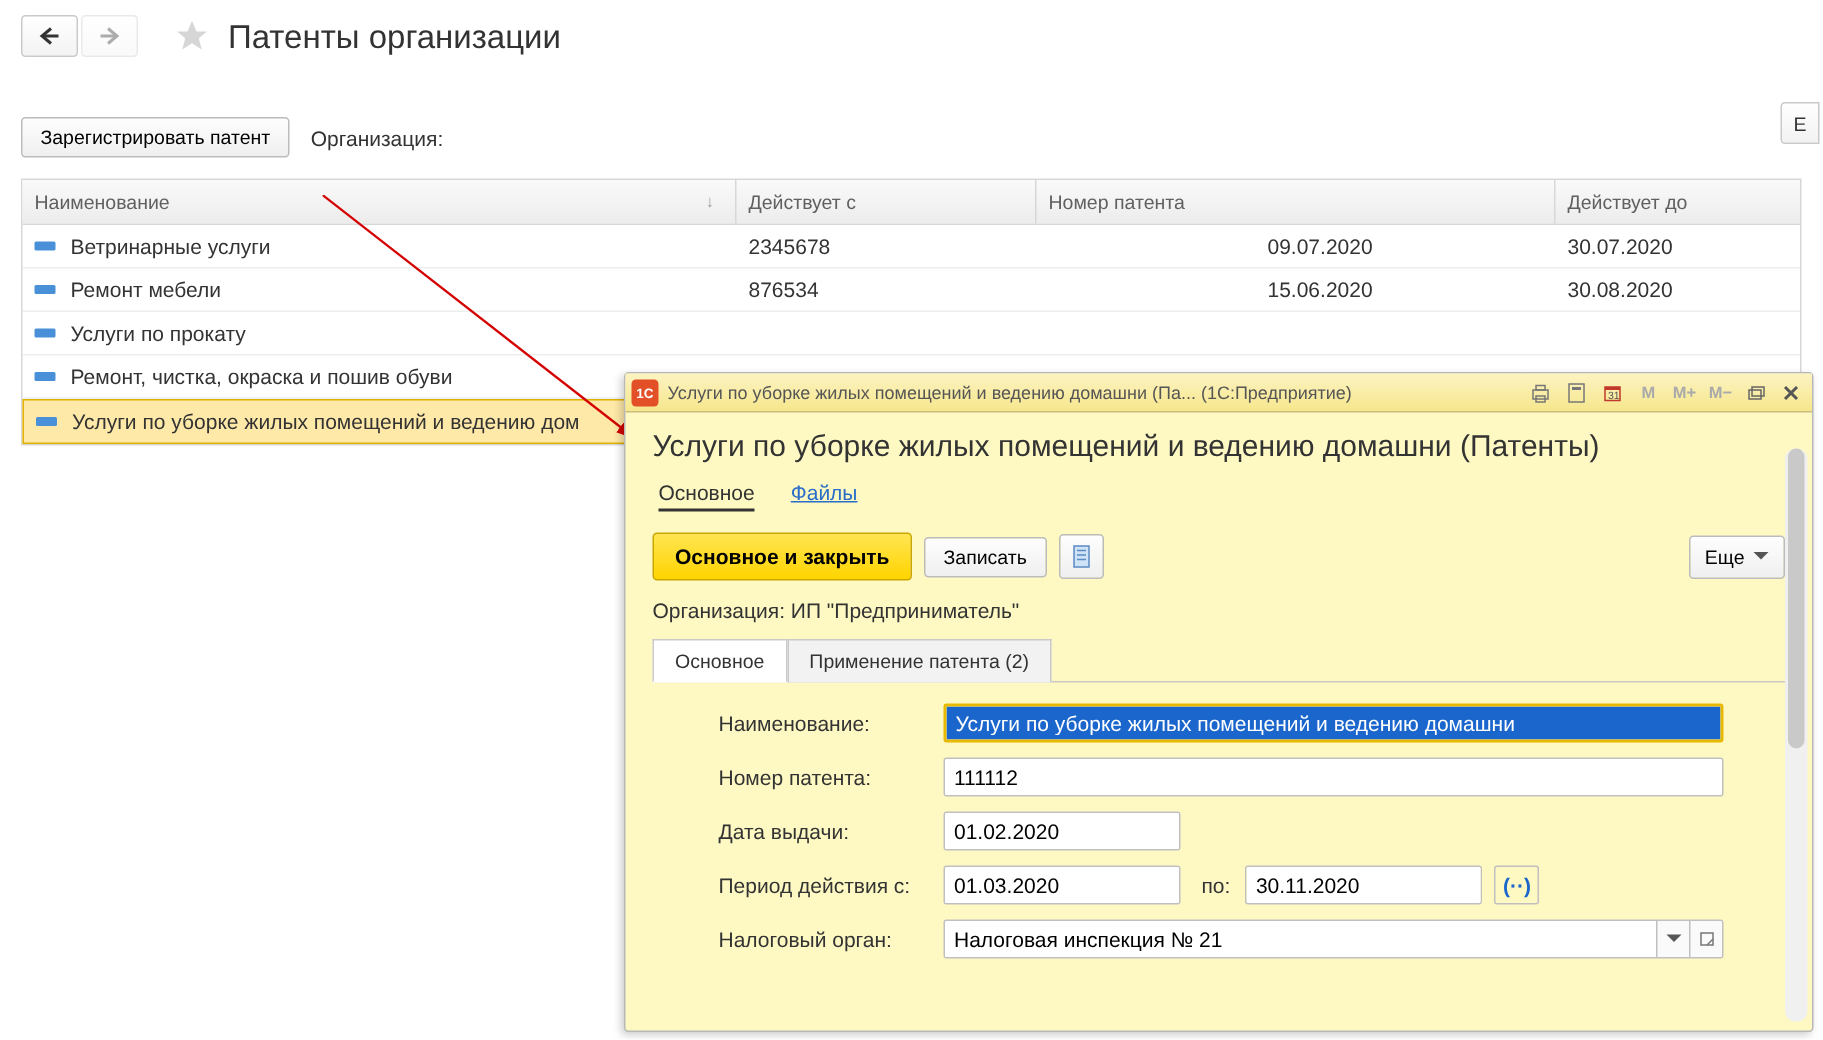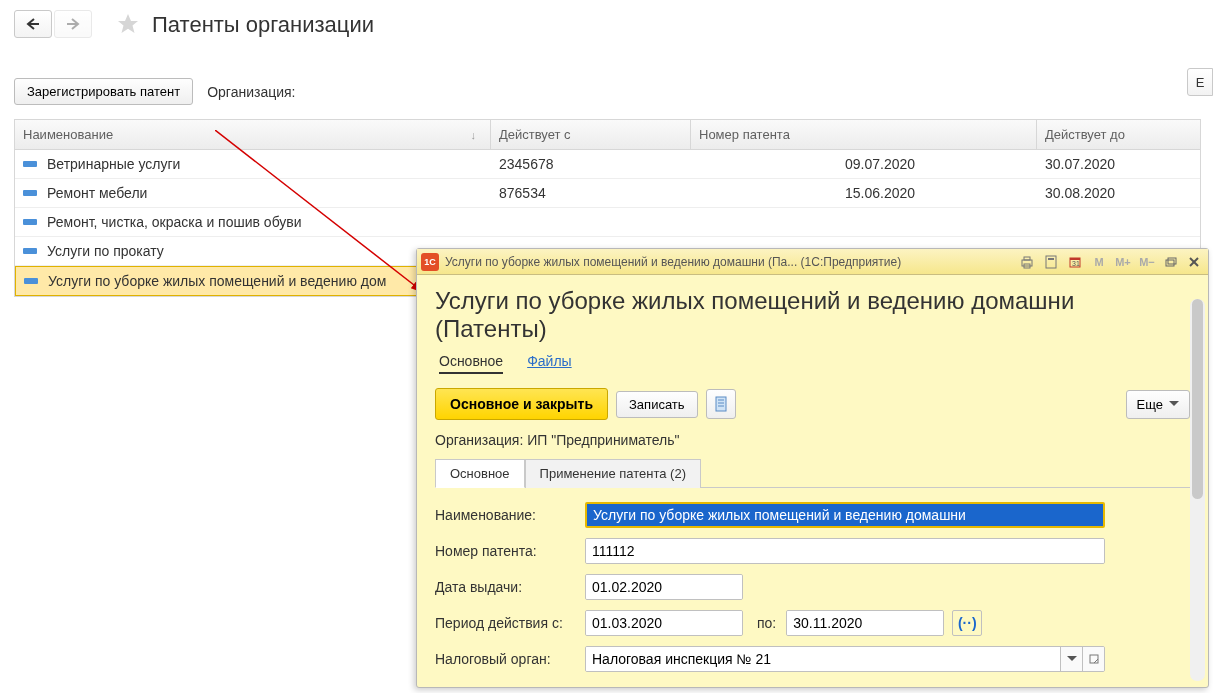--- a/index.html
+++ b/index.html
@@ -78,21 +78,21 @@
     font-size:12px;
   }
   .tb-e-icon {width:18px;height:18px;background:#e34f26;border-radius:3px;color:#fff;display:flex;align-items:center;justify-content:center;font-size:9px;font-weight:bold;margin-right:6px;}
   .tb-title-text {flex:1; overflow:hidden; text-overflow:ellipsis; white-space:nowrap; color:#555;}
   .tb-icons {display:flex;align-items:center;gap:2px;}
   .tb-ico {width:22px;height:18px;display:flex;align-items:center;justify-content:center;}
   .tb-mtext {color:#aaa;font-weight:bold;font-size:11px;}
   .tb-close {width:20px;height:18px;display:flex;align-items:center;justify-content:center;cursor:pointer;}
 
   .modal-body {padding:8px 18px 0 18px; flex:1; display:flex; flex-direction:column; overflow:hidden;}
-  .modal-heading {font-size:24px;color:#333;margin:4px 0 10px 0;}
+  .modal-heading {font-size:20px;color:#333;margin:4px 0 10px 0;}
   .nav-tabs {display:flex;gap:24px;margin-bottom:14px;padding-left:4px;}
   .nav-tab {font-size:14px;color:#333;padding-bottom:3px;}
   .nav-tab.active{border-bottom:2px solid #333;}
   .nav-tab.link{color:#2a6dc9;text-decoration:underline;}
 
   .action-row {display:flex;align-items:center;gap:8px;margin-bottom:12px;}
   .btn-yellow {
     background:linear-gradient(#ffe552,#ffd400);
     border:1px solid #caa700; border-radius:3px;
     padding:7px 14px; font-weight:bold; font-size:14px; cursor:pointer;
@@ -110,21 +110,21 @@
 
   .inner-tabs {display:flex;border-bottom:1px solid #c9c9c9;margin-bottom:14px;}
   .in-tab {
     padding:6px 14px;border:1px solid #c9c9c9;border-bottom:none;
     background:#f2f2f2;font-size:13px;position:relative;top:1px;
     cursor:pointer;
   }
   .in-tab.active {background:#fff;border-bottom:1px solid #fff;}
 
   .form-row{display:flex;align-items:center;margin-bottom:10px;font-size:14px;}
-  .f-lbl{flex:0 0 150px;}
+  .f-lbl{flex:0 0 150px;margin-left:44px;}
   .form-row .f-field{flex:1;}
 
   .fld {
     display:flex;align-items:center;border:1px solid #c0c0c0;border-radius:2px;height:26px;
     background:#fff;overflow:hidden;
   }
   .fld.sel{border:2px solid #e7b900;}
   .fld input{border:none;outline:none;flex:1;padding:0 6px;font-size:14px;height:100%;}
   .fld input.selected{background:#1a66cc;color:#fff;}
   .period-lbl{margin:0 10px 0 14px;}
@@ -198,30 +198,30 @@
           <span class="row-icon"></span>
           <span>Ремонт мебели</span>
         </div>
         <div class="gr-cell c-num">876534</div>
         <div class="gr-cell c-from">15.06.2020</div>
         <div class="gr-cell c-to">30.08.2020</div>
       </div>
       <div class="grid-row">
         <div class="gr-cell c-name">
           <span class="row-icon"></span>
-          <span>Ремонт, чистка, окраска и пошив обуви</span>
+          <span>Услуги по прокату</span>
         </div>
         <div class="gr-cell c-num"></div>
         <div class="gr-cell c-from"></div>
         <div class="gr-cell c-to"></div>
       </div>
       <div class="grid-row">
         <div class="gr-cell c-name">
           <span class="row-icon"></span>
-          <span>Услуги по прокату</span>
+          <span>Ремонт, чистка, окраска и пошив обуви</span>
         </div>
         <div class="gr-cell c-num"></div>
         <div class="gr-cell c-from"></div>
         <div class="gr-cell c-to"></div>
       </div>
       <div class="grid-row sel sel-border">
         <div class="gr-cell c-name">
           <span class="row-icon"></span>
           <span>Услуги по уборке жилых помещений и ведению дом</span>
         </div>

